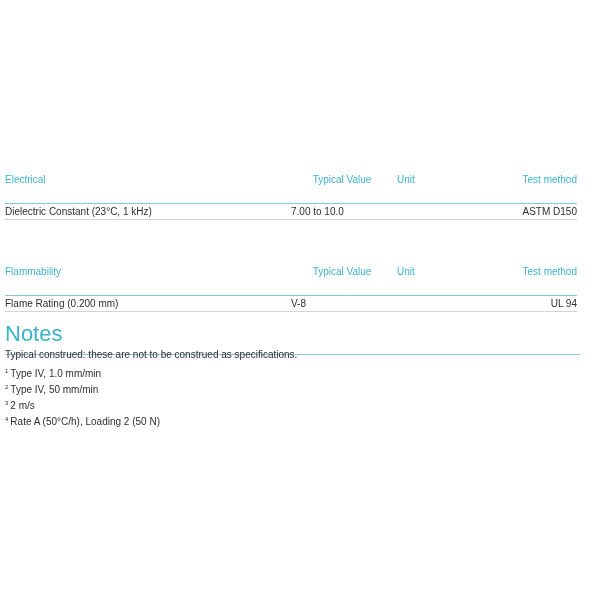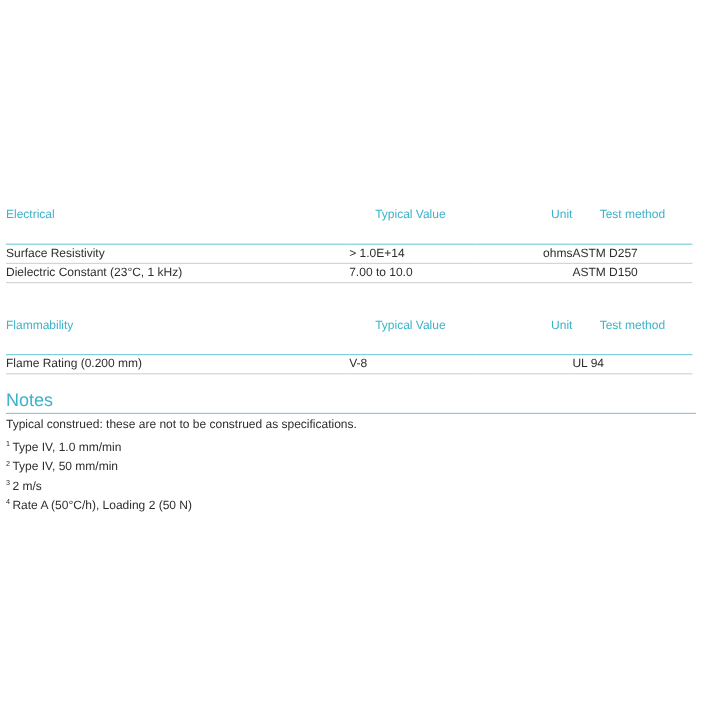--- a/index.html
+++ b/index.html
@@ -38,32 +38,32 @@
     table.props td {
       height: 15px;
       padding: 0;
       border-bottom: 1px solid #d4d4d4;
       line-height: 15px;
       white-space: nowrap;
       color: #2e2e2e;
     }
     .c-name { text-align: left; width: 286px; }
     .c-val { width: 102px; padding-right: 4px !important; }
-    .c-unit { text-align: right; width: 80px; }
-    .c-test { width: 100px; }
+    .c-unit { text-align: left; width: 80px; }
+    .c-test { text-align: right; width: 100px; }
 
     .notes-title {
       position: absolute;
       left: 5px;
       top: 325px;
       width: 575px;
-      font-size: 15px;
+      font-size: 22px;
       color: #3bb3c9;
       line-height: 18px;
-      padding-bottom: 1px;
+      padding-bottom: 11px;
       border-bottom: 1.5px solid #8cc9d4;
     }
     .notes-body {
       position: absolute;
       left: 5px;
       top: 347px;
       width: 575px;
       font-size: 10px;
       color: #2e2e2e;
     }
@@ -85,26 +85,20 @@
   <table class="props">
     <thead>
       <tr>
         <th class="c-name">Electrical</th>
         <th class="c-val">Typical Value</th>
         <th class="c-unit">Unit</th>
         <th class="c-test">Test method</th>
       </tr>
     </thead>
     <tbody>
-      <tr>
-        <td class="c-name">Surface Resistivity</td>
-        <td class="c-val">&gt; 1.0E+14</td>
-        <td class="c-unit">ohms</td>
-        <td class="c-test">ASTM D257</td>
-      </tr>
       <tr>
         <td class="c-name">Dielectric Constant (23°C, 1 kHz)</td>
         <td class="c-val">7.00 to 10.0</td>
         <td class="c-unit"></td>
         <td class="c-test">ASTM D150</td>
       </tr>
     </tbody>
   </table>
 </div>
 

